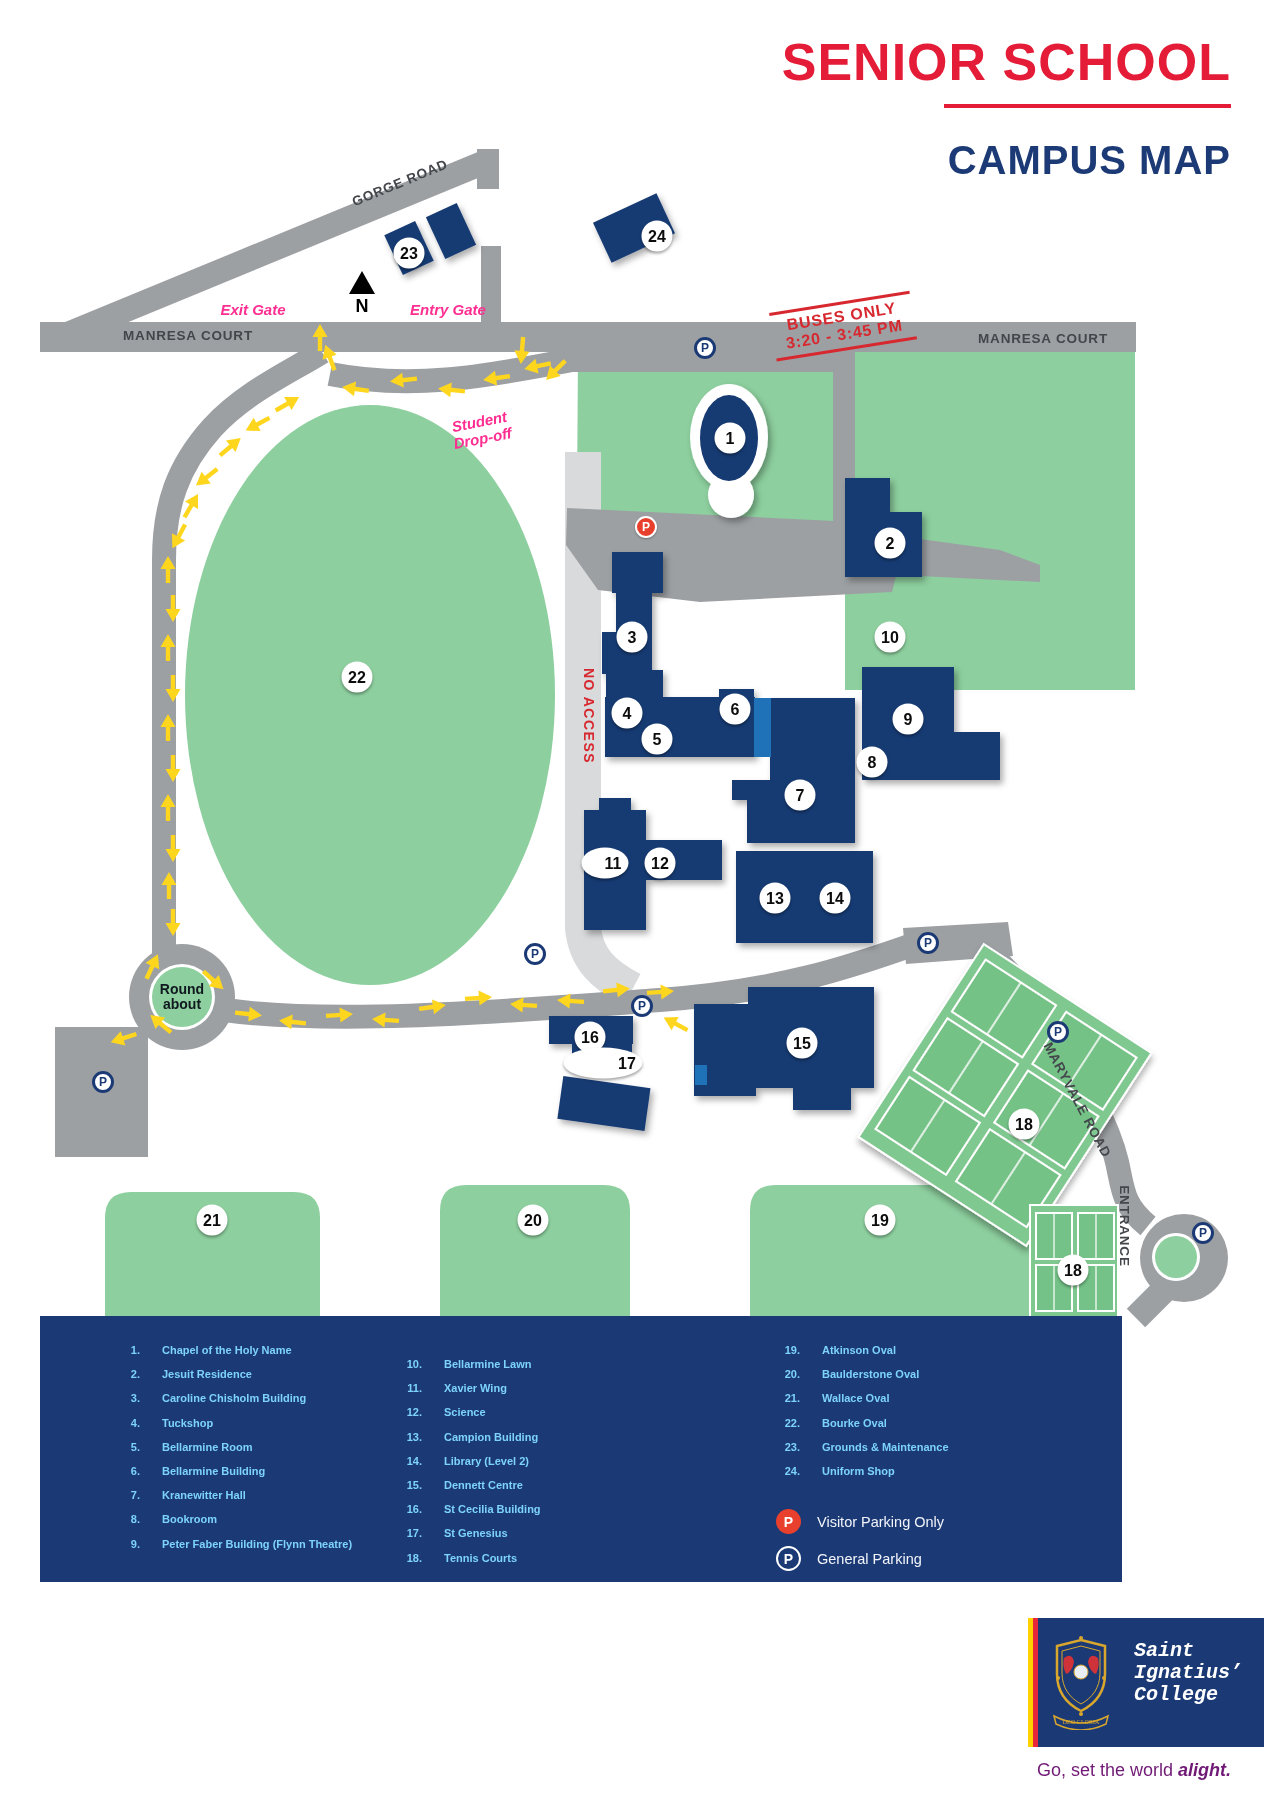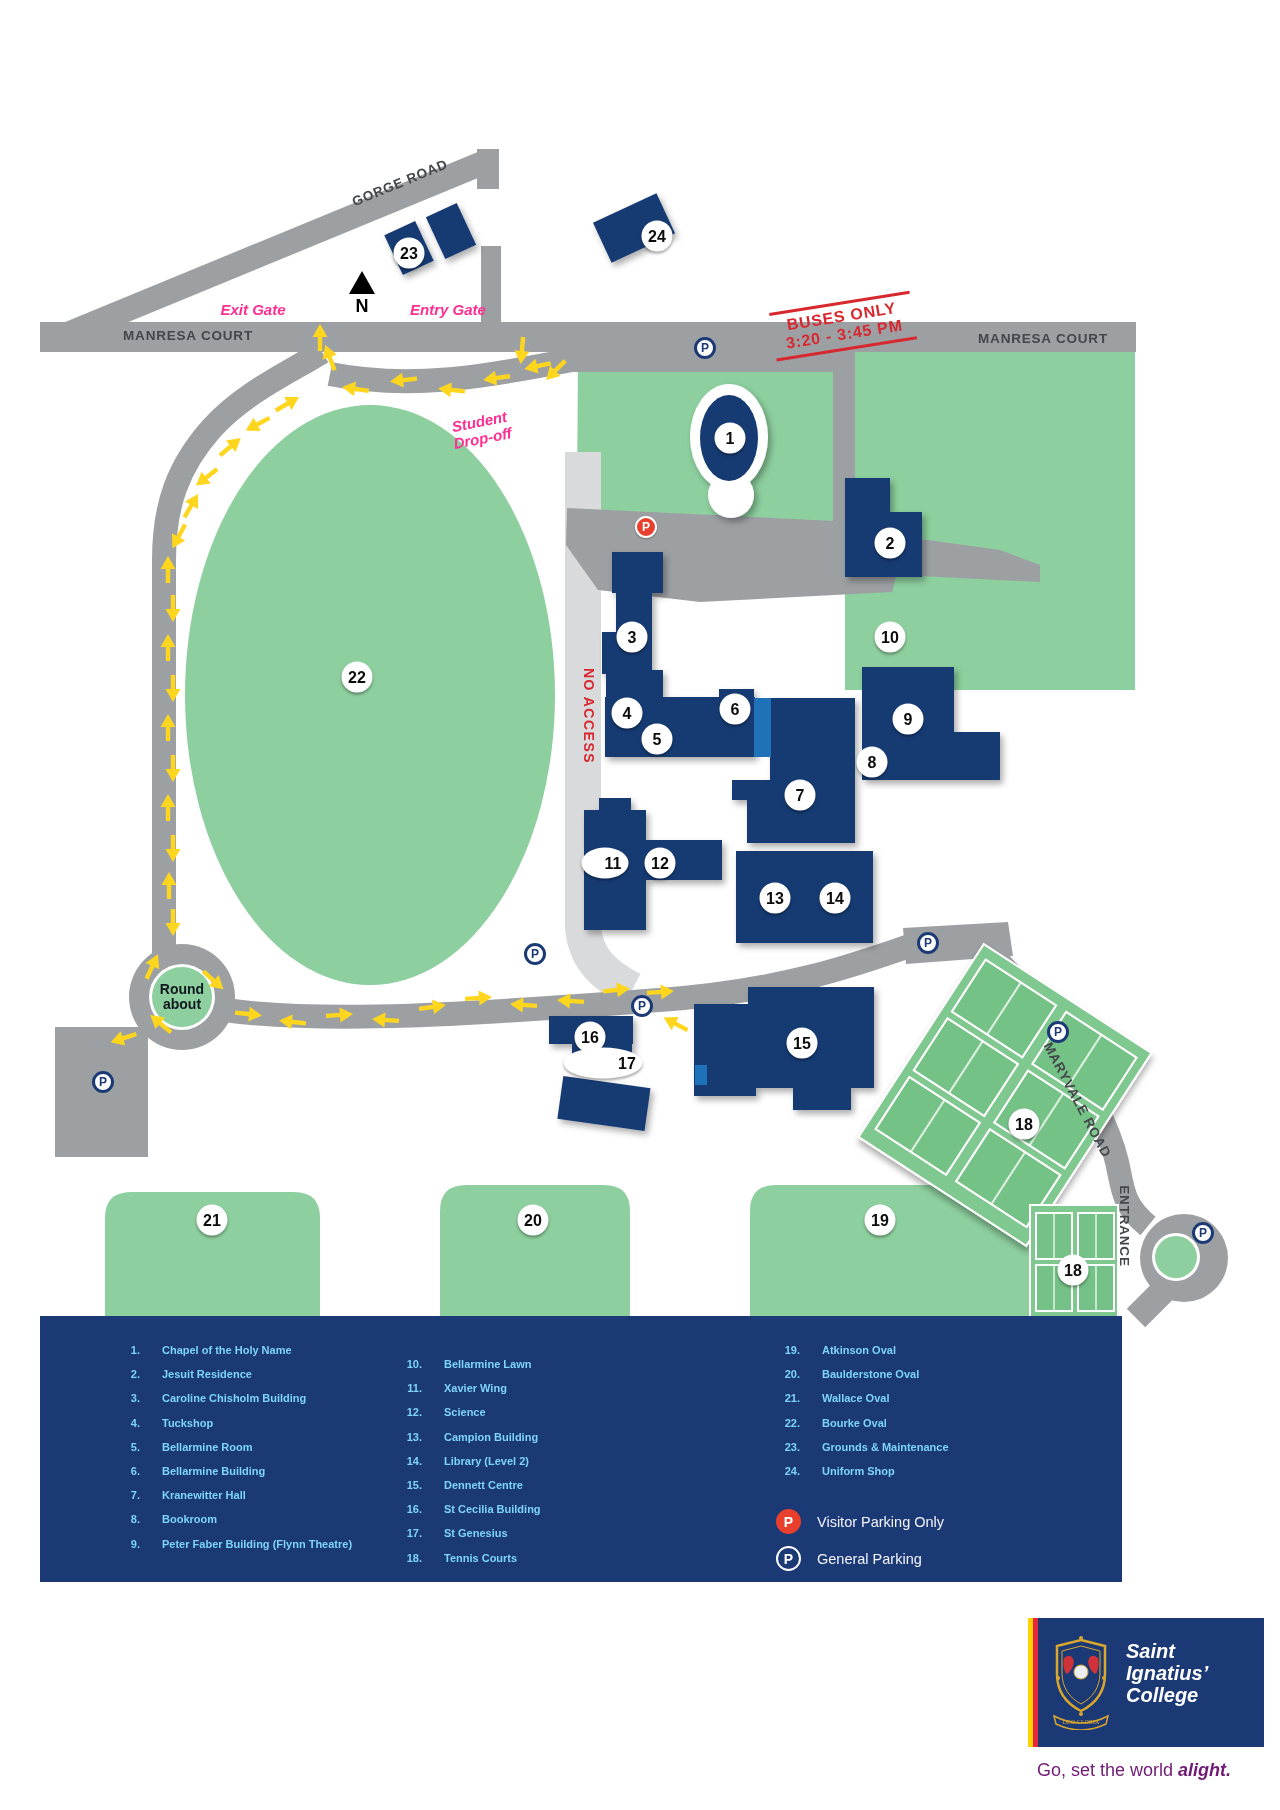--- a/index.html
+++ b/index.html
@@ -39,32 +39,37 @@
   .prow .pic{width:25px;height:25px;border-radius:50%;display:flex;align-items:center;justify-content:center;
         font-weight:700;font-size:14px;box-sizing:border-box;}
   .prow .pic.visitor{background:#e8402d;color:#fff;}
   .prow .pic.general{background:#1b3a75;color:#fff;border:2.5px solid #fff;}
   .pspacer{height:20px;}
   
   .logo{position:absolute;left:1028px;top:1618px;width:236px;height:129px;display:flex;}
   .stripe-y{width:5px;background:#ffd200;}
   .stripe-r{width:5px;background:#e8273a;}
   .logo-main{flex:1;background:#1b3a75;position:relative;}
-  .logo-name{position:absolute;left:88px;top:22px;color:#fff;font-family:Liberation Sans, sans-serif;
+  .logo-name{position:absolute;left:96px;top:22px;color:#fff;font-family:Liberation Mono, monospace;
              font-style:italic;font-weight:700;font-size:20px;line-height:22px;}
   .logo-crest{position:absolute;left:12px;top:16px;}
   .tagline{position:absolute;left:1028px;top:1760px;width:212px;text-align:center;color:#701a75;
            font-size:18px;font-weight:500;}
   .tagline .em{font-style:italic;font-weight:700;}
 </style>
 </head>
 <body>
 
 <div class="page">
 
+  <header class="hdr">
+    <h1>SENIOR SCHOOL</h1>
+    <div class="rule"></div>
+    <h2>CAMPUS MAP</h2>
+  </header>
 
   <div class="map">
     <svg id="map-svg" viewBox="0 0 1280 1810" xmlns="http://www.w3.org/2000/svg">
       <defs>
         <filter id="sh" x="-20%" y="-20%" width="150%" height="150%">
           <feDropShadow dx="3" dy="4" stdDeviation="3" flood-opacity="0.32"></feDropShadow>
         </filter>
         <g id="arrow">
           <rect x="-13" y="-2.2" width="15" height="4.4"></rect>
           <path d="M1,-7.5 L14,0 L1,7.5 Z"></path>

